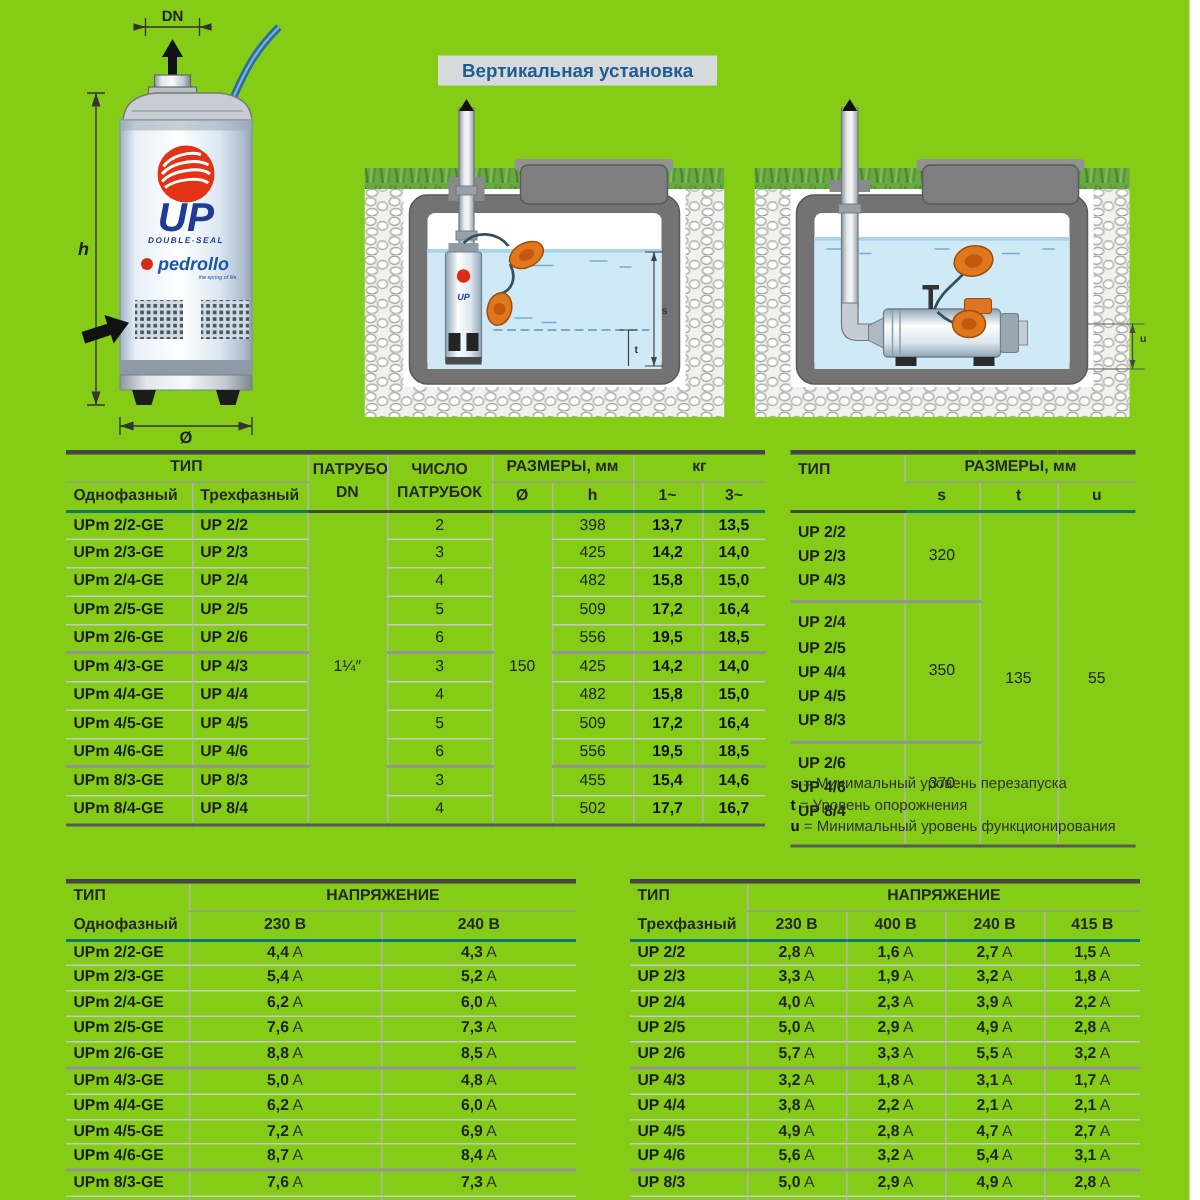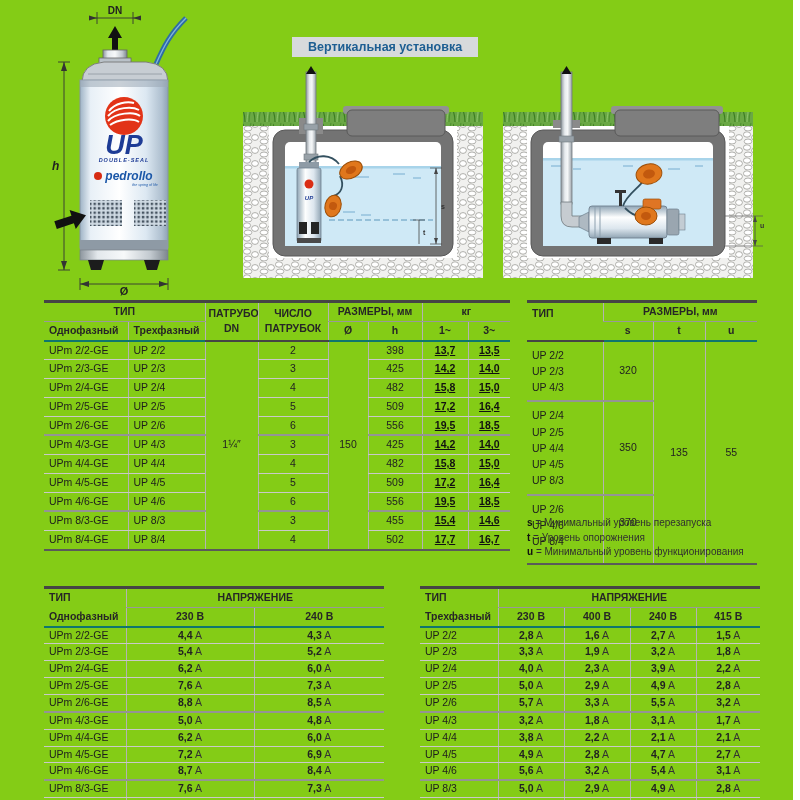--- a/index.html
+++ b/index.html
@@ -18,22 +18,22 @@
     border-left:1px solid #b3b3b3;overflow:hidden;}
   table.spec th:first-child,table.spec td:first-child{border-left:none;}
   table.spec thead th{font-weight:bold;color:#262626;}
   table.spec thead .r2 th{border-bottom:2px solid #0f766e;}
   table.spec thead th.rs{border-bottom:2px solid #454545;vertical-align:middle;}
   table.spec thead th.grp{border-bottom:1px solid #999;}
   table.spec thead th.nob{border-bottom:none;}
   table.spec tbody td{border-bottom:1px solid #c9c9c9;}
   table.spec tbody tr.gstart td{border-top:2px solid #949494;}
   table.spec td.lft,table.spec th.lft{text-align:left;padding-left:5px;}
-  table.spec td.tname{font-weight:normal;color:#1d1d1d;}
-  table.spec td.bold{font-weight:bold;color:#111;text-decoration:underline;}
+  table.spec td.tname{font-weight:bold;color:#1d1d1d;}
+  table.spec td.bold{font-weight:bold;color:#111;}
   table.spec td.mid{vertical-align:middle;border-bottom:none;}
   table.spec .unit{font-weight:normal;color:#333;}
 
   #main-table{position:absolute;left:44px;top:300px;width:466px;}
   #levels-table{position:absolute;left:527px;top:300px;width:230px;}
   #levels-table td.types{line-height:1.55;padding-top:5px;padding-bottom:5px;}
   #levels-table tbody tr:last-child td.types,#levels-table tbody tr:last-child td{padding-bottom:14px;}
 
   #levels-notes{position:absolute;left:527px;top:516px;width:240px;font-size:10px;color:#303030;line-height:1.45;}
   #levels-notes b{color:#111;}

